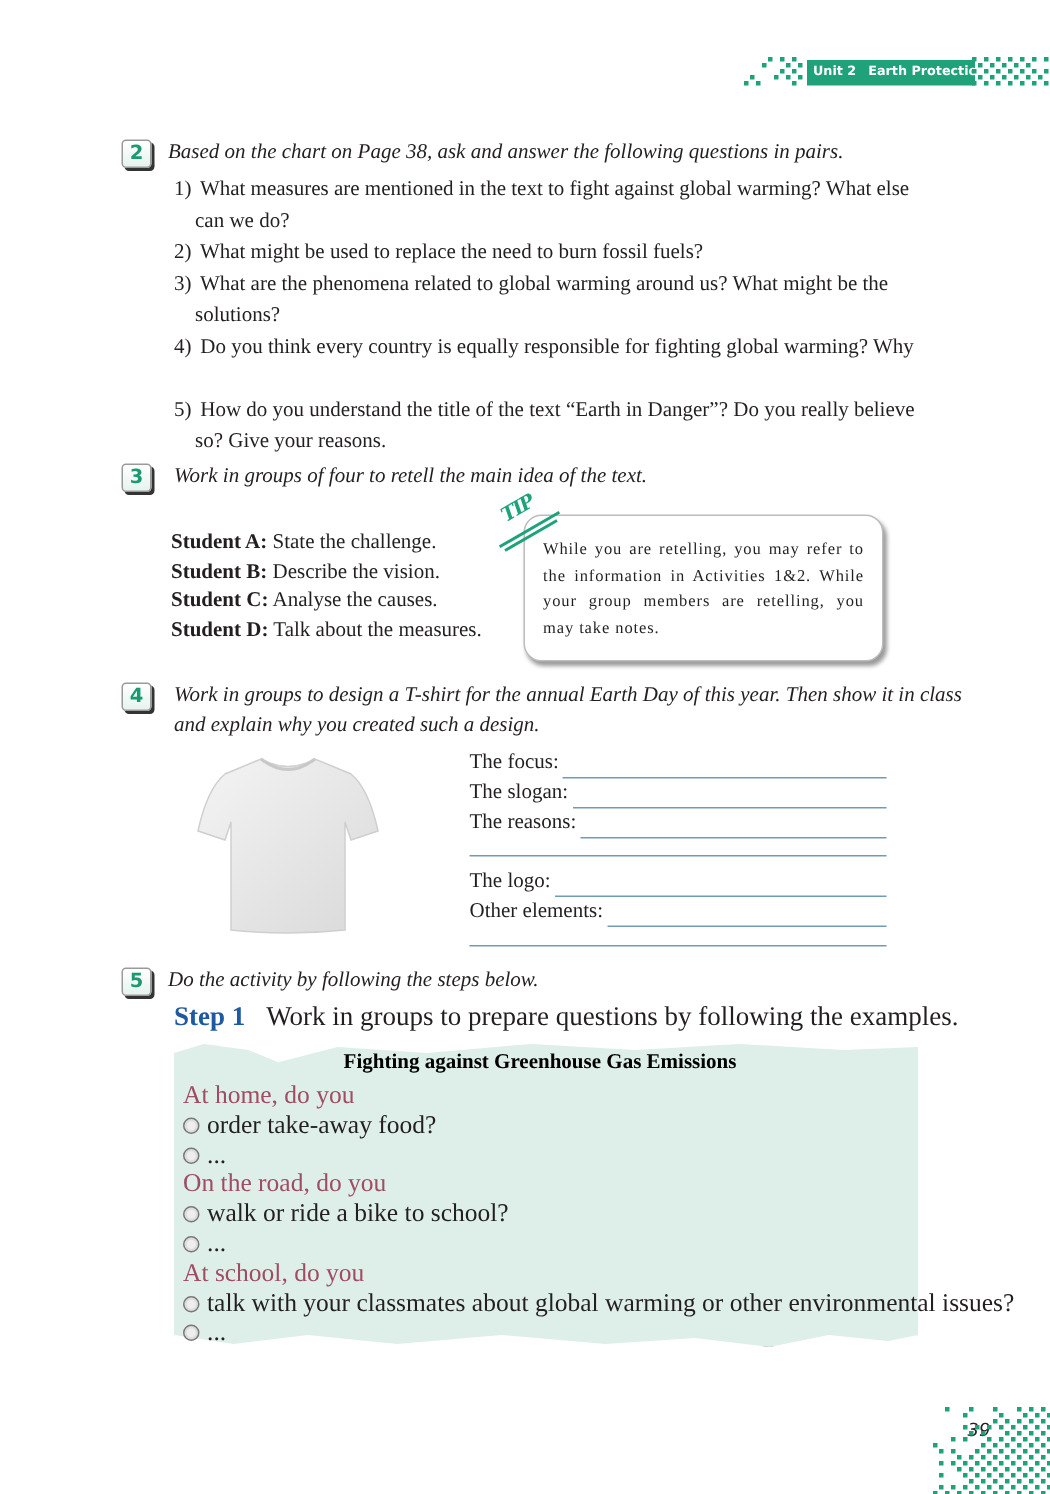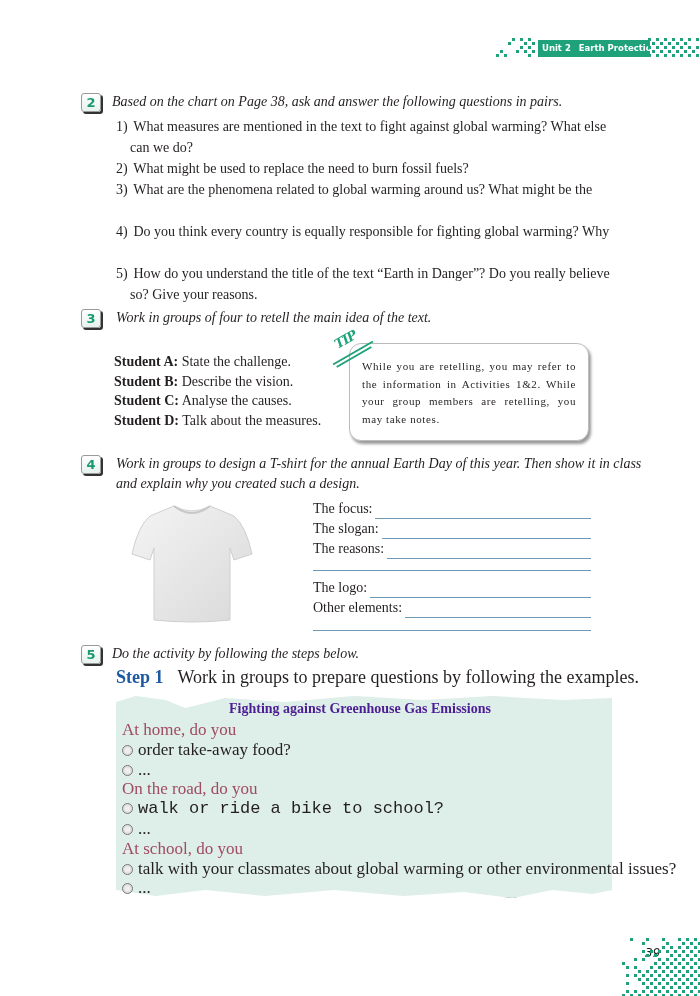--- a/index.html
+++ b/index.html
@@ -33,21 +33,21 @@
   .tip-stroke { position:absolute; height:2px; background:#1fa27a; transform:rotate(-30deg); }
   .field { position:absolute; left:313px; font-size:14px; line-height:19.5px; display:flex; align-items:flex-end; width:278px; }
   .field .line { flex:1; border-bottom:1px solid #6f9bb9; margin-left:3px; height:14px; }
   .blank { position:absolute; left:313px; width:278px; border-bottom:1px solid #6f9bb9; }
   .step { position:absolute; left:116px; top:667px; font-size:18px; line-height:20px; }
   .step .lbl { color:#1f5aa0; font-weight:bold; margin-right:14px; }
   .note { position:absolute; left:116px; top:696px; width:496px; height:202px; background:#deeee8;
           box-shadow:4px 4px 4px #7d7d7d;
           clip-path:polygon(0 3%,4% 0,10% 2%,14% 6%,22% 1%,34% 3%,48% 0,62% 2%,76% 0,90% 2%,100% 1%,100% 96%,96% 98%,88% 96%,80% 100%,70% 97%,58% 99%,44% 96%,30% 99%,18% 96%,8% 99%,0 96%); }
   .note-title { position:absolute; left:116px; width:488px; top:701px; text-align:center; font-weight:bold;
-                font-size:14px; color:#4c1d95; }
+                font-size:14px; color:#000000; }
   .note-line { position:absolute; left:122px; font-size:17px; line-height:19.8px; }
   .note-line.cat { color:#a04c64; }
   .circ { display:inline-block; width:9px; height:9px; border:1.5px solid #777; border-radius:50%;
           box-shadow:inset 0 0 0 1.5px #ddd; background:#eee; margin-right:5px; vertical-align:-1px; }
   .page-num { position:absolute; left:616px; top:946px; font-family:"DejaVu Sans", sans-serif;
               font-style:italic; font-weight:normal; font-size:12px;margin-left:29px; }
 </style>
 </head>
 <body>
 
@@ -111,20 +111,21 @@
 <div id="q-container">
     <div class="q" style="top: 116px;">
       <div><span class="num">1)</span> <span>What measures are mentioned in the text to fight against global warming? What else</span></div>
       <div class="cont"><span>can we do?</span></div>
     </div>
     <div class="q" style="top: 158px;">
       <div><span class="num">2)</span> <span>What might be used to replace the need to burn fossil fuels?</span></div>
     </div>
     <div class="q" style="top: 179px;">
       <div><span class="num">3)</span> <span>What are the phenomena related to global warming around us? What might be the</span></div>
+      <div class="cont"><span>solutions?</span></div>
     </div>
     <div class="q" style="top: 221px;">
       <div><span class="num">4)</span> <span>Do you think every country is equally responsible for fighting global warming? Why</span></div>
     </div>
     <div class="q" style="top: 263px;">
       <div><span class="num">5)</span> <span>How do you understand the title of the text “Earth in Danger”? Do you really believe</span></div>
       <div class="cont"><span>so? Give your reasons.</span></div>
     </div>
   </div>
 
@@ -189,21 +190,21 @@
   <span class="lbl">Step 1</span><span>Work in groups to prepare questions by following the examples.</span>
 </div>
 
 <div class="note"></div>
 <div class="note-title">Fighting against Greenhouse Gas Emissions</div>
 <div id="note-container">
     <div class="note-line cat" style="top: 720px;"><span>At home, do you</span></div>
     <div class="note-line" style="top: 739.8px;"><span class="circ"></span><span>order take-away food?</span></div>
     <div class="note-line" style="top: 759.6px;"><span class="circ"></span><span>...</span></div>
     <div class="note-line cat" style="top: 779.4px;"><span>On the road, do you</span></div>
-    <div class="note-line" style="top: 799.2px; font-family: Liberation Mono, monospace;"><span class="circ"></span><span>walk or ride a bike to school?</span></div>
+    <div class="note-line" style="top: 799.2px;"><span class="circ"></span><span>walk or ride a bike to school?</span></div>
     <div class="note-line" style="top: 819px;"><span class="circ"></span><span>...</span></div>
     <div class="note-line cat" style="top: 838.8px;"><span>At school, do you</span></div>
     <div class="note-line" style="top: 858.6px;"><span class="circ"></span><span>talk with your classmates about global warming or other environmental issues?</span></div>
     <div class="note-line" style="top: 878.4px;"><span class="circ"></span><span>...</span></div>
   </div>
 
 <div class="page-num">39</div>
 <div class="checks" style="left:622px;top:938px;width:78px;height:58px;" id="chkF">
     <i style="left: 8px; top: 0px;"></i>
     <i style="left: 24px; top: 0px;"></i>

